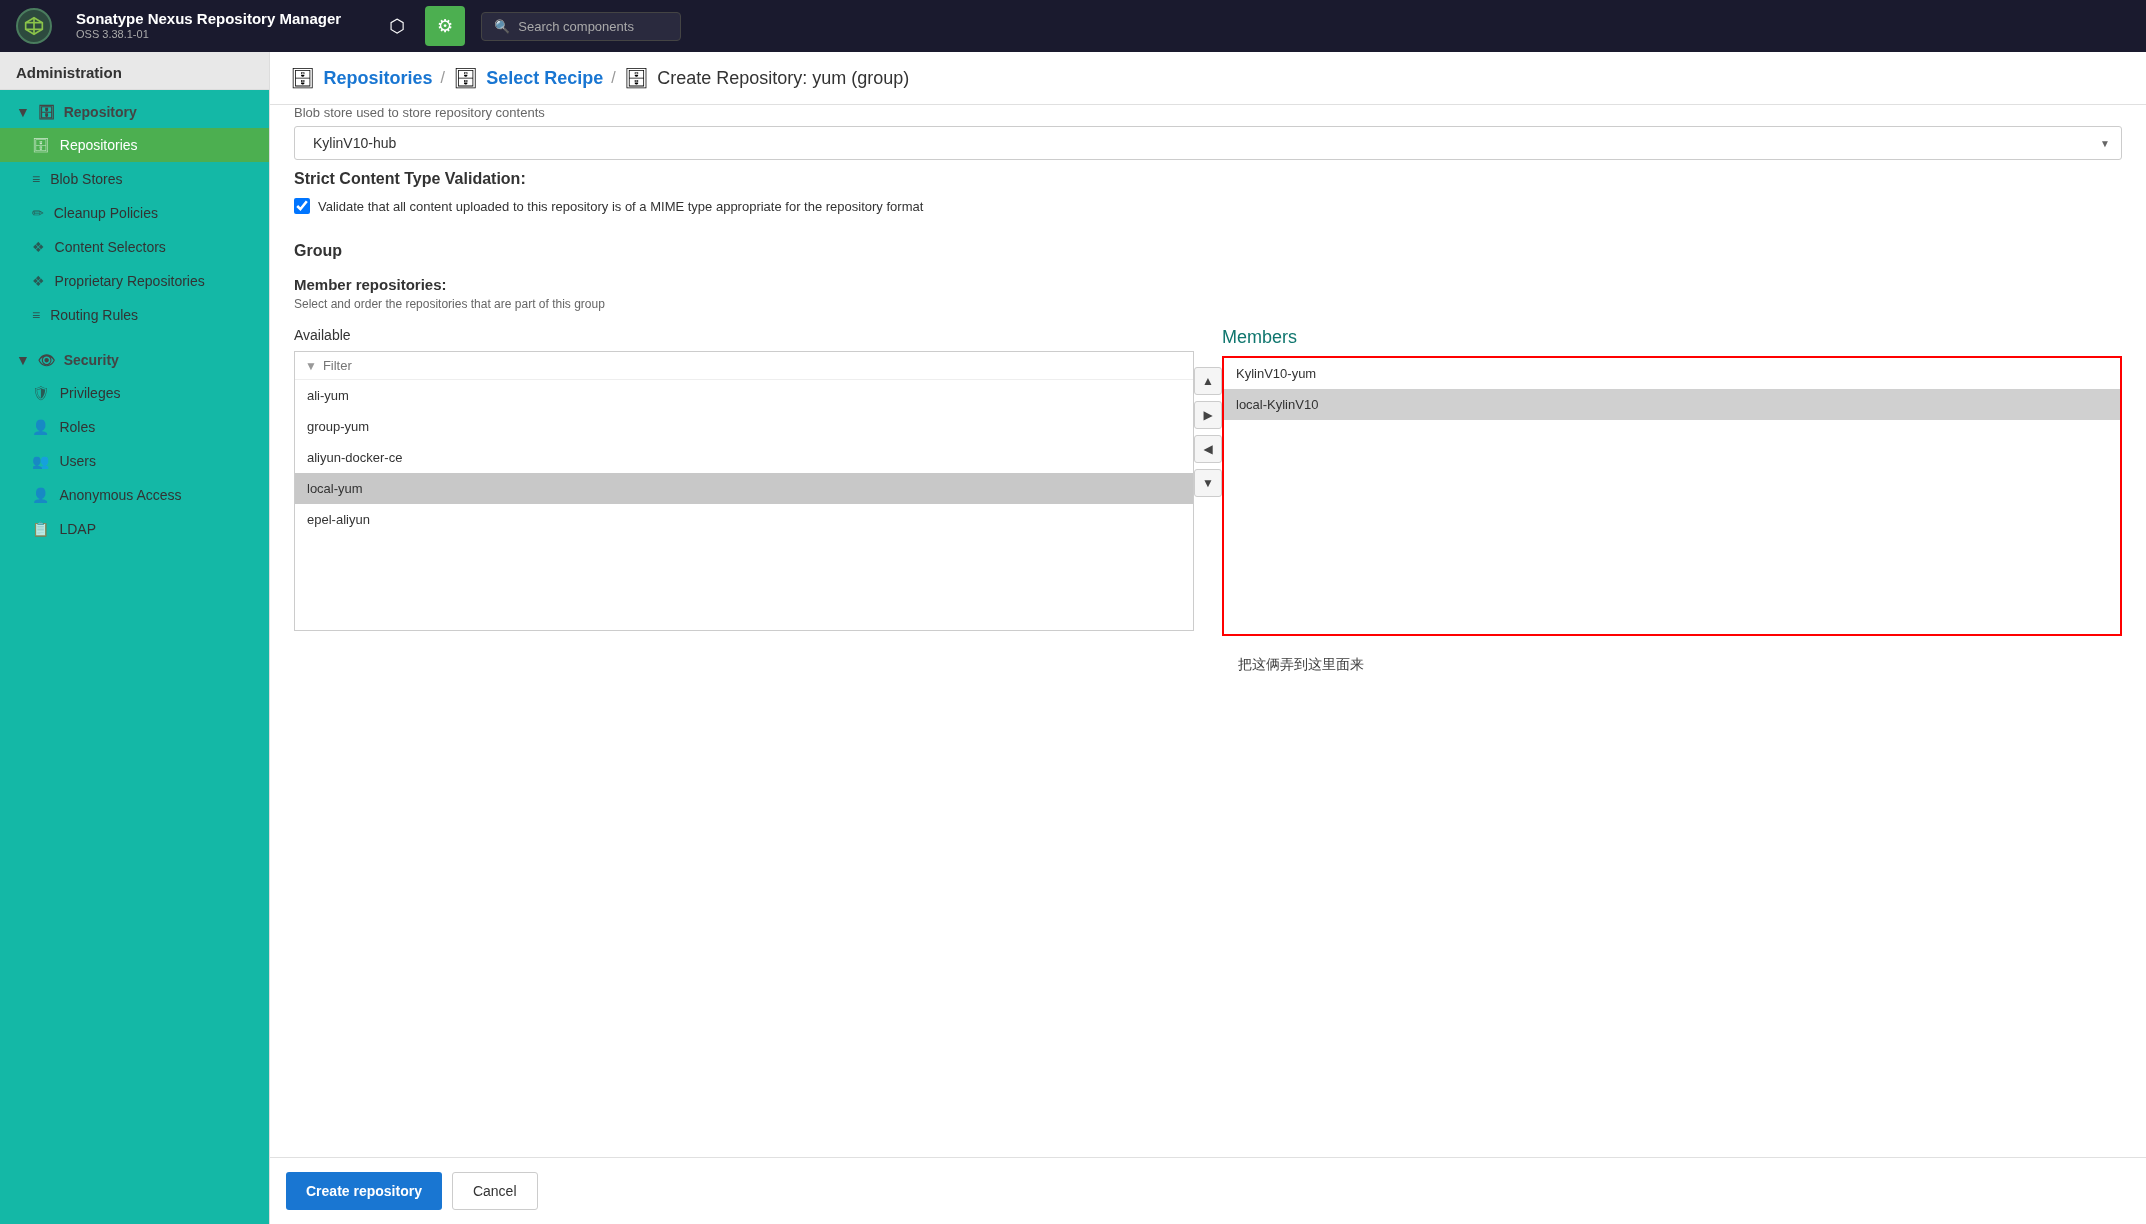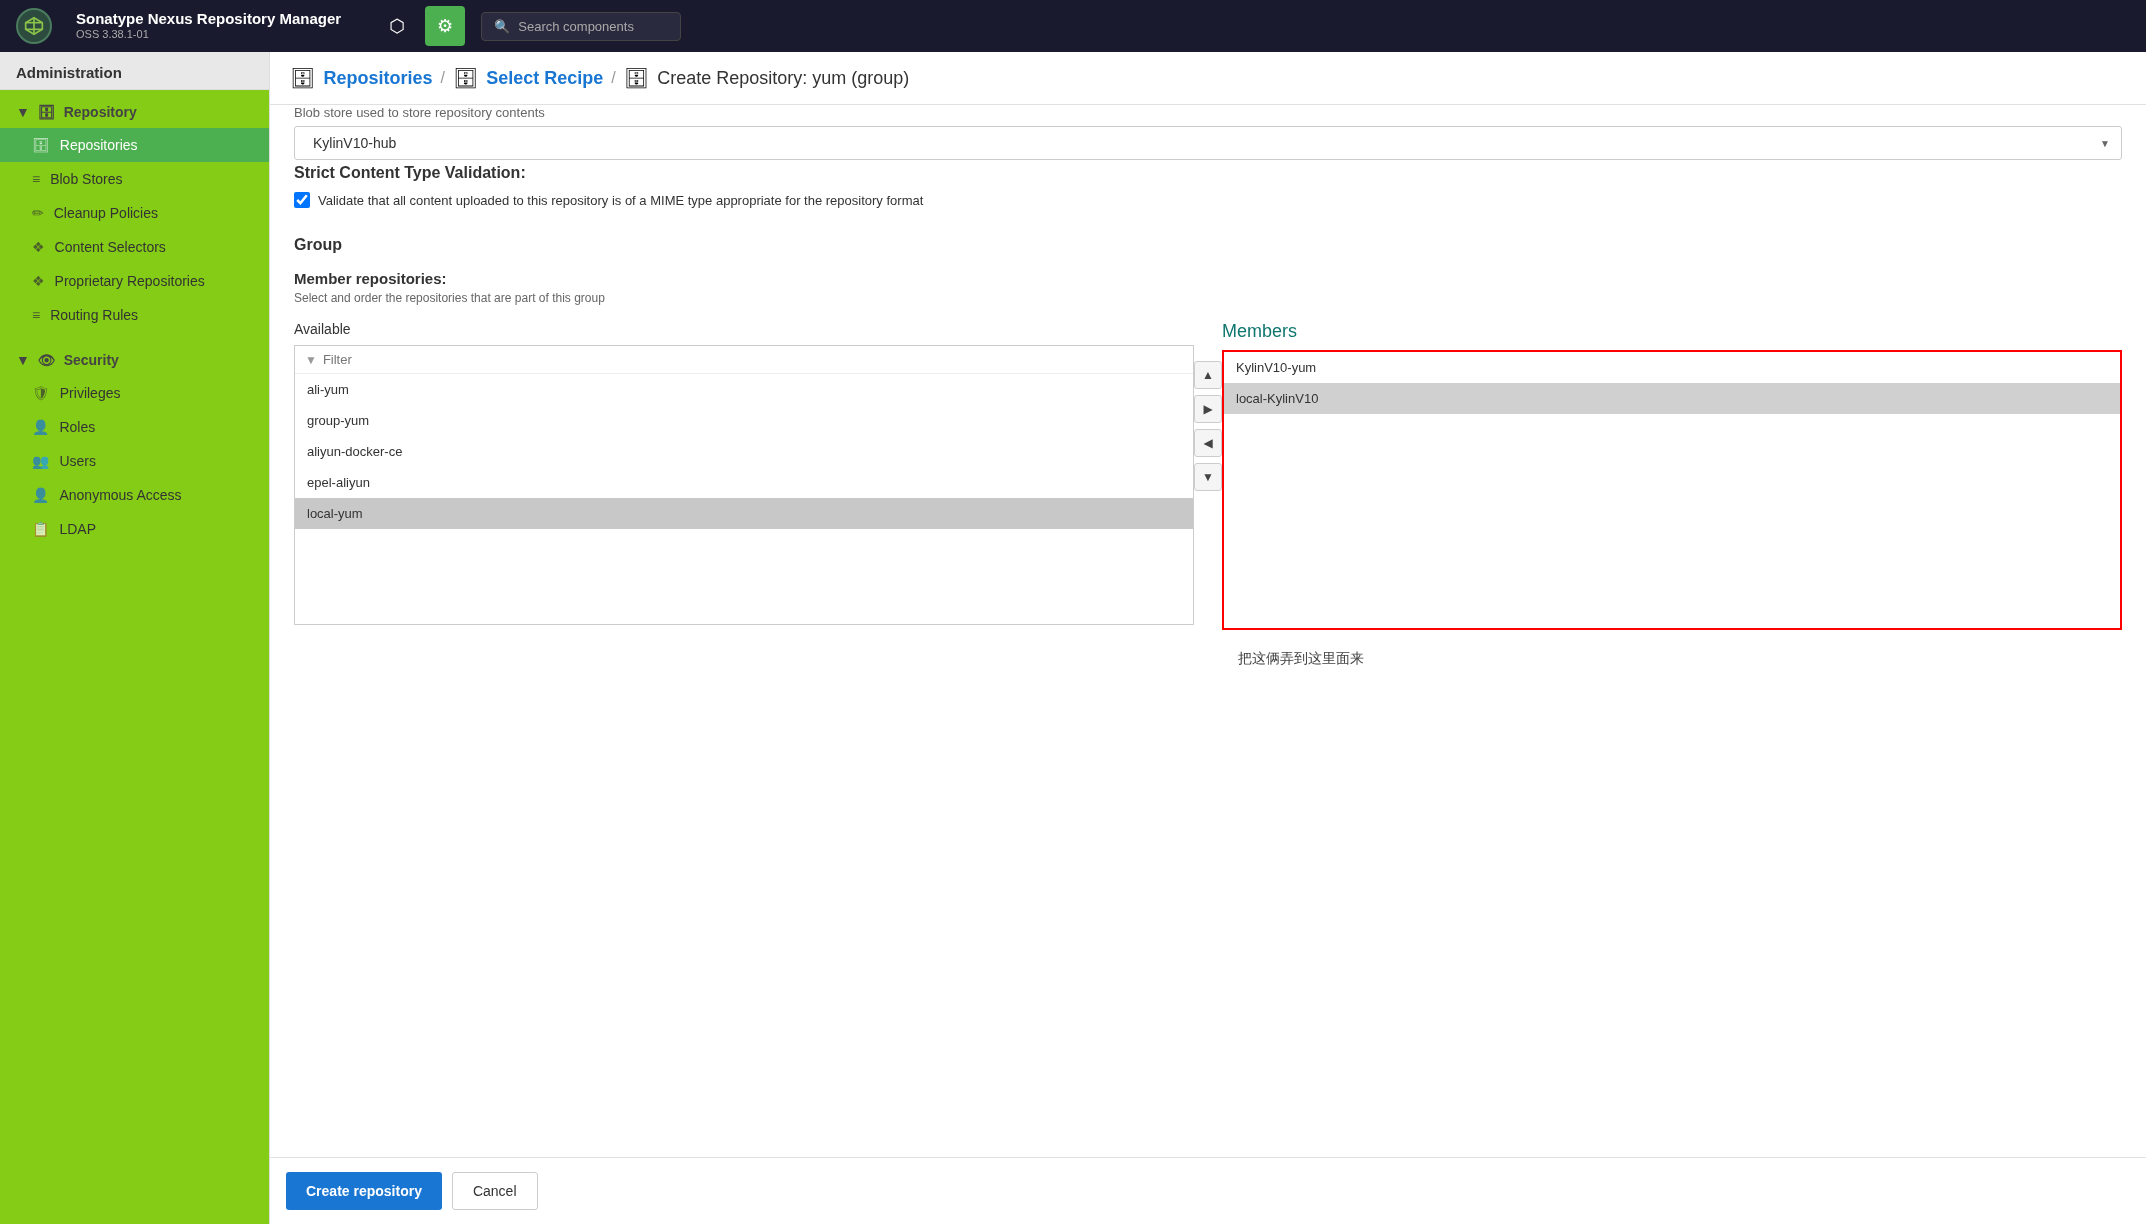--- a/index.html
+++ b/index.html
@@ -61,21 +61,21 @@
     
     .main-layout {
       display: flex;
       flex: 1;
       overflow: hidden;
     }
 
     
     .sidebar {
       width: 270px;
-      background: #84cc16;
+      background: #14b8a6;
       border-right: 1px solid #ddd;
       overflow-y: auto;
       flex-shrink: 0;
     }
     .sidebar-section-header {
       padding: 12px 16px 8px;
       font-size: 15px;
       font-weight: bold;
       color: #333;
       background: #e8e8e8;
@@ -140,21 +140,21 @@
     .breadcrumb-icon { font-size: 20px; }
 
     
     .form-content {
       flex: 1;
       overflow-y: auto;
       padding: 0 24px 24px;
     }
 
     .form-section {
-      margin-bottom: 4px;
+      margin-bottom: 10px;
     }
     .form-label {
       font-size: 13px;
       color: #666;
       margin-bottom: 6px;
     }
     .form-select {
       width: 100%;
       padding: 8px 18px;
       border: 1px solid #ccc;
@@ -429,22 +429,22 @@
           <div style="flex: 1; display: flex; flex-direction: column; gap: 4px;">
             <div style="font-size: 14px; color: #333; padding-bottom: 4px;">Available</div>
             <div class="repos-panel">
               <div class="filter-row">
                 <span class="filter-icon">▼</span>
                 <input class="filter-input" type="text" placeholder="Filter" style="">
               </div>
               <div class="repo-list-item">ali-yum</div>
               <div class="repo-list-item">group-yum</div>
               <div class="repo-list-item">aliyun-docker-ce</div>
+              <div class="repo-list-item selected">local-yum</div>
               <div class="repo-list-item">epel-aliyun</div>
-              <div class="repo-list-item selected">local-yum</div>
             </div>
           </div>
 
           <div class="arrows-col">
             <div class="arrow-btn" title="Move up">▲</div>
             <div class="arrow-btn" title="Move to members">▶</div>
             <div class="arrow-btn" title="Remove from members">◀</div>
             <div class="arrow-btn" title="Move down">▼</div>
           </div>
 

